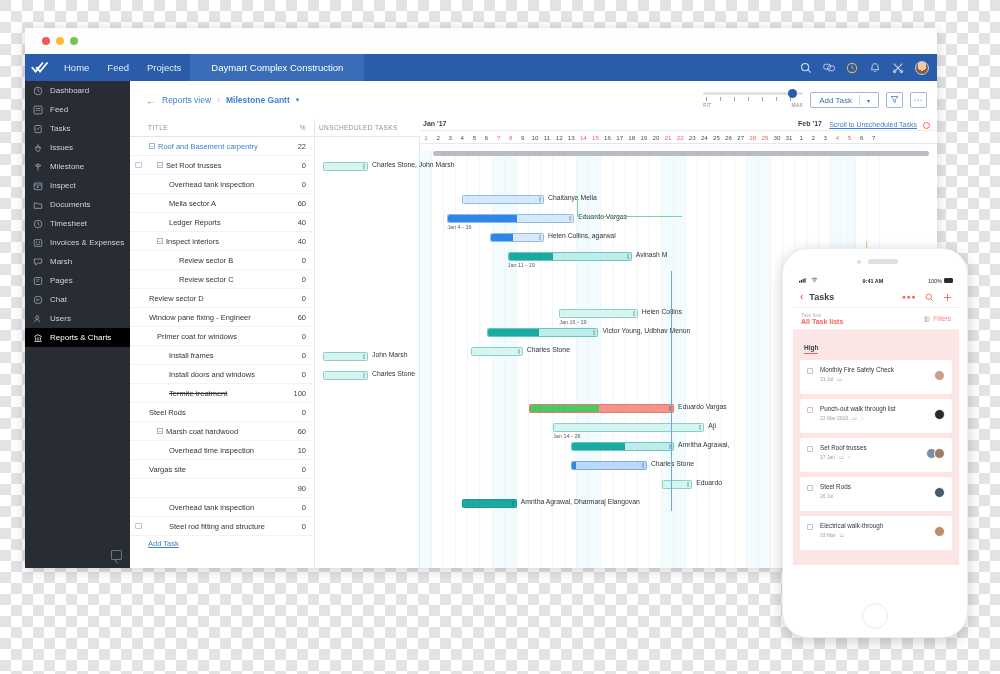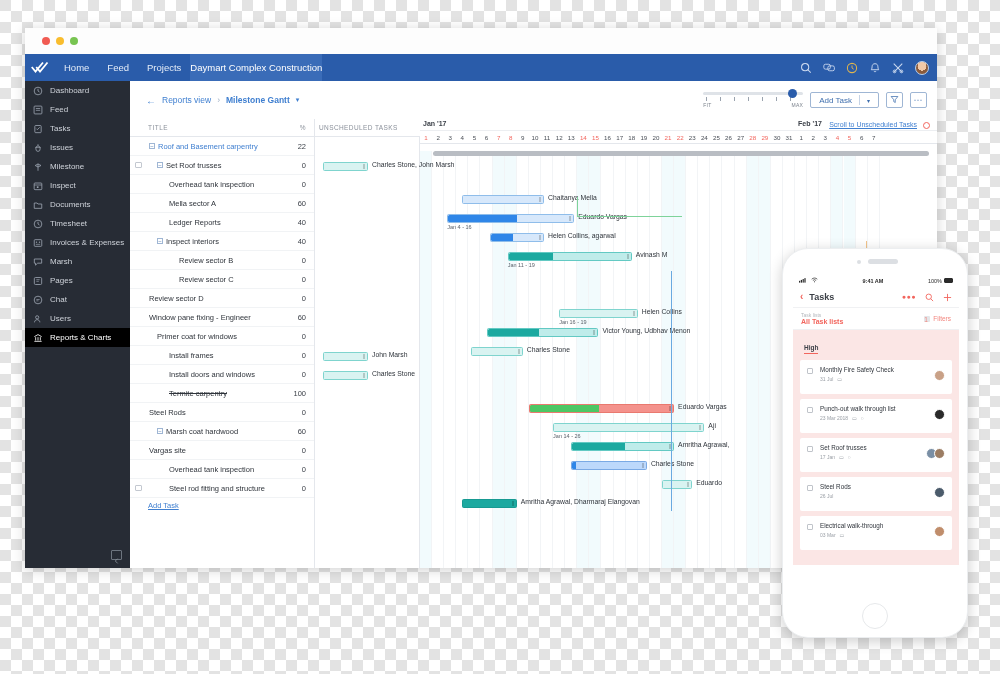--- a/index.html
+++ b/index.html
@@ -23,21 +23,21 @@
   .dot.y { left:31px; background:#f9bd2e; }
   .dot.g { left:45px; background:#78c451; }
 
   
   #topnav {
     height:27px; background:#2a5caa; display:flex; align-items:center;
     position:relative; color:#dde7f5; font-size:9.5px;
   }
   #logo { width:30px; text-align:center; color:#fff; font-size:13px; line-height:1; }
   .navitem { padding:0 9px; line-height:27px; color:#e4ecf8; white-space:nowrap; }
-  .navitem.proj { background:#3a6cb8; color:#fff; padding:0 0; }
+  .navitem.proj { background:#3a6cb8; color:#fff; padding:0 21px; }
   #navicons { position:absolute; right:8px; top:0; height:27px; display:flex; align-items:center; gap:11px; }
   .nicon { width:12px; height:12px; color:#cbd9ef; display:block; }
   .nicon svg { display:block; }
   #avatar-top { width:14px; height:14px; border-radius:50%;
     background:radial-gradient(circle at 50% 35%, #f2c9a8 0 45%, #8a5a3b 46% 100%);
     border:1px solid #bcd0ea; }
 
   
   #body-row { display:flex; height:487px; }
 
@@ -481,37 +481,47 @@
                 <span class="tname lvl3"><span>Install frames</span></span>
                 <span class="pct">0</span>
               </div>
               <div class="trow">
                 <span class="gut"></span>
                 <span class="tname lvl3"><span>Install doors and windows</span></span>
                 <span class="pct">0</span>
               </div>
               <div class="trow">
                 <span class="gut"></span>
-                <span class="tname lvl3 strike"><span>Termite carpentry</span></span>
+                <span class="tname lvl3 strike"><span>Termite treatment</span></span>
                 <span class="pct">100</span>
               </div>
               <div class="trow">
                 <span class="gut"></span>
                 <span class="tname lvl1"><span>Steel Rods</span></span>
                 <span class="pct">0</span>
               </div>
               <div class="trow">
                 <span class="gut"></span>
                 <span class="tname lvl2"><span class="tgl">−</span><span>Marsh coat hardwood</span></span>
                 <span class="pct">60</span>
               </div>
               <div class="trow">
                 <span class="gut"></span>
+                <span class="tname lvl3"><span>Overhead time inspection</span></span>
+                <span class="pct">10</span>
+              </div>
+              <div class="trow">
+                <span class="gut"></span>
                 <span class="tname lvl1"><span>Vargas site</span></span>
                 <span class="pct">0</span>
+              </div>
+              <div class="trow">
+                <span class="gut"></span>
+                <span class="tname lvl1"><span></span></span>
+                <span class="pct">90</span>
               </div>
               <div class="trow">
                 <span class="gut"></span>
                 <span class="tname lvl3"><span>Overhead tank inspection</span></span>
                 <span class="pct">0</span>
               </div>
               <div class="trow">
                 <span class="gut"><span class="cmt"></span></span>
                 <span class="tname lvl3"><span>Steel rod fitting and structure</span></span>
                 <span class="pct">0</span>

